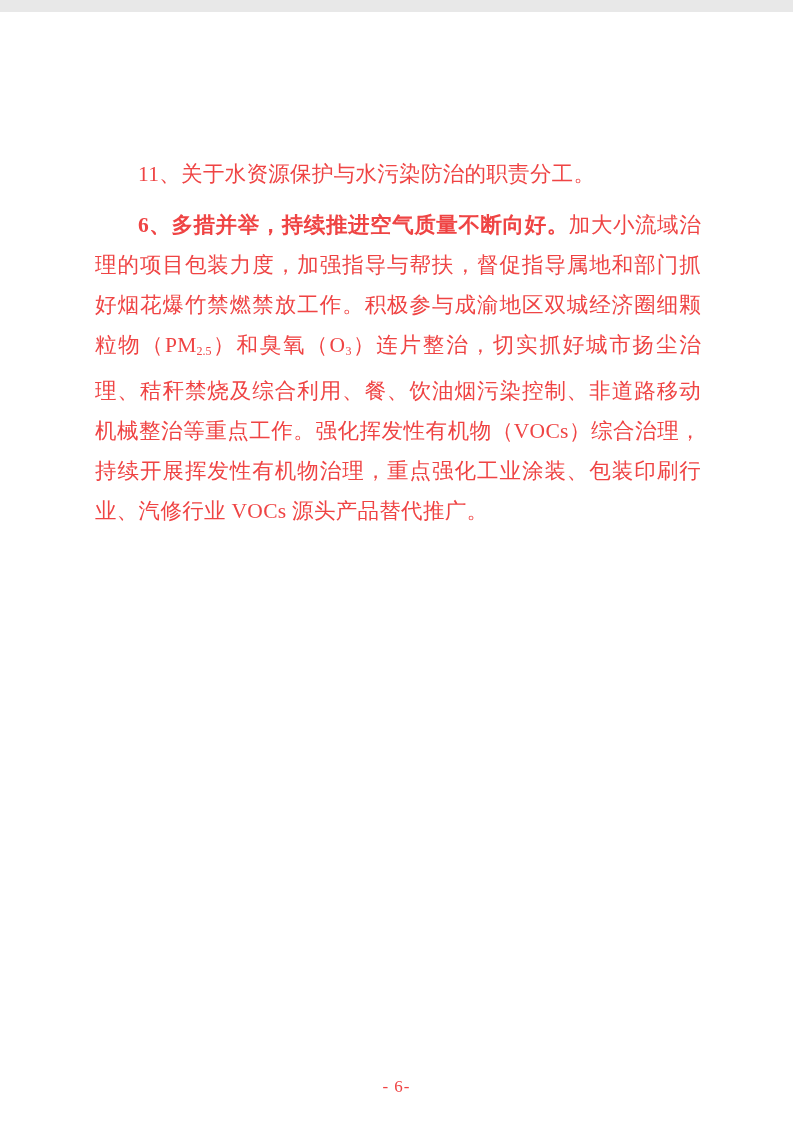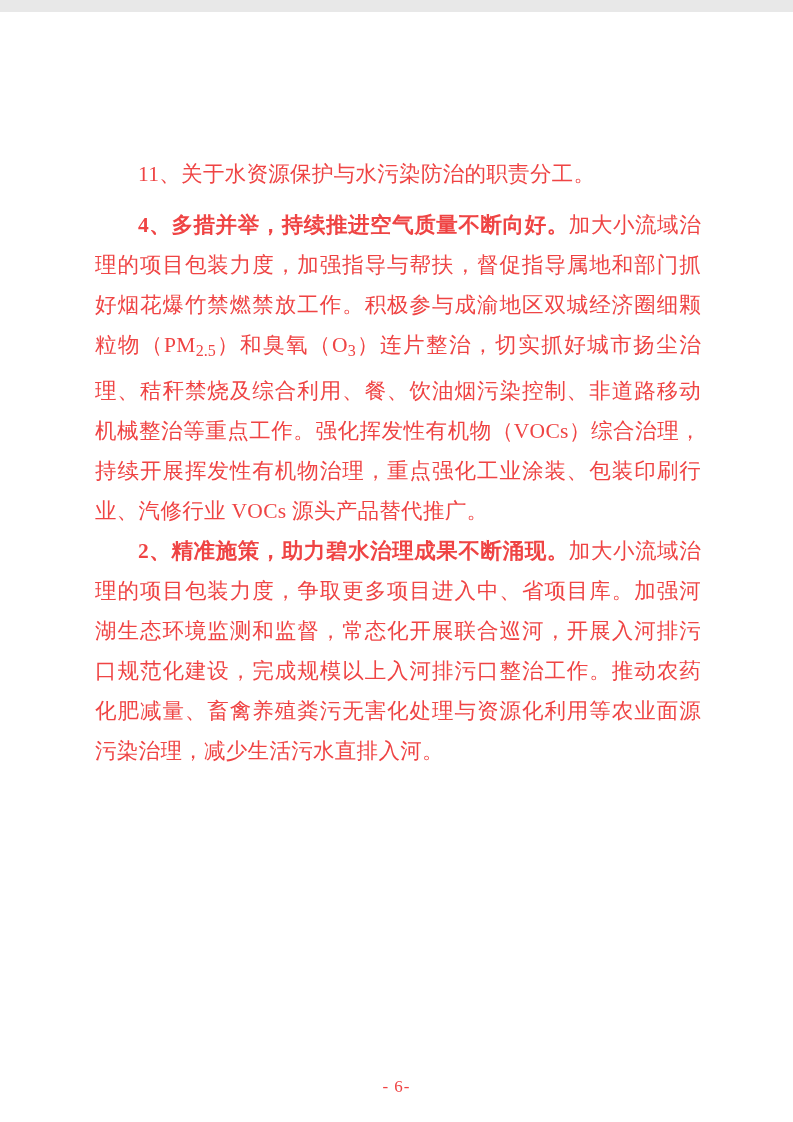--- a/index.html
+++ b/index.html
@@ -40,21 +40,21 @@
     margin-top: 3px !important;
     text-align: left !important;
   }
   .paras {
     padding-top: 11px;
   }
   .para b {
     font-weight: 700;
   }
   .para .sub {
-    font-size: 16px;
+    font-size: 12px;
     vertical-align: -0.25em;
     letter-spacing: 0;
   }
   .page-number {
     position: absolute;
     left: 0;
     right: 0;
     top: 1062px;
     height: 26px;
     line-height: 26px;
@@ -63,18 +63,17 @@
     letter-spacing: 1px;
   }
 </style>
 </head>
 <body>
 
 <div class="page">
   <div class="content">
     <p class="intro-line">11、关于水资源保护与水污染防治的职责分工。</p>
     <div class="paras">
-        <p class="para"><b>4、多措并举，持续推进空气质量不断向好。</b><span>加大小流域治理的项目包装力度，加强指导与帮扶，督促指导属地和部门抓好烟花爆竹禁燃禁放工作。积极参与成渝地区双城经济圈细颗粒物（PM</span><span class="sub">2.5</span><span>）和臭氧（O</span><span class="sub">3</span><span>）连片整治，切实抓好城市扬尘治理、秸秆禁烧及综合利用、餐、饮油烟污染控制、非道路移动机械整治等重点工作。强化挥发性有机物（VOCs）综合治理，持续开展挥发性有机物治理，重点强化工业涂装、包装印刷行业、汽修行业 VOCs 源头产品替代推广。</span></p>
-        <p class="para"><b>2、精准施策，助力碧水治理成果不断涌现。</b><span>加大小流域治理的项目包装力度，争取更多项目进入中、省项目库。加强河湖生态环境监测和监督，常态化开展联合巡河，开展入河排污口规范化建设，完成规模以上入河排污口整治工作。推动农药化肥减量、畜禽养殖粪污无害化处理与资源化利用等农业面源污染治理，减少生活污水直排入河。</span></p>
+        <p class="para"><b>6、多措并举，持续推进空气质量不断向好。</b><span>加大小流域治理的项目包装力度，加强指导与帮扶，督促指导属地和部门抓好烟花爆竹禁燃禁放工作。积极参与成渝地区双城经济圈细颗粒物（PM</span><span class="sub">2.5</span><span>）和臭氧（O</span><span class="sub">3</span><span>）连片整治，切实抓好城市扬尘治理、秸秆禁烧及综合利用、餐、饮油烟污染控制、非道路移动机械整治等重点工作。强化挥发性有机物（VOCs）综合治理，持续开展挥发性有机物治理，重点强化工业涂装、包装印刷行业、汽修行业 VOCs 源头产品替代推广。</span></p>
       </div>
   </div>
   <div class="page-number">- 6-</div>
 </div>
 
 </body></html>

